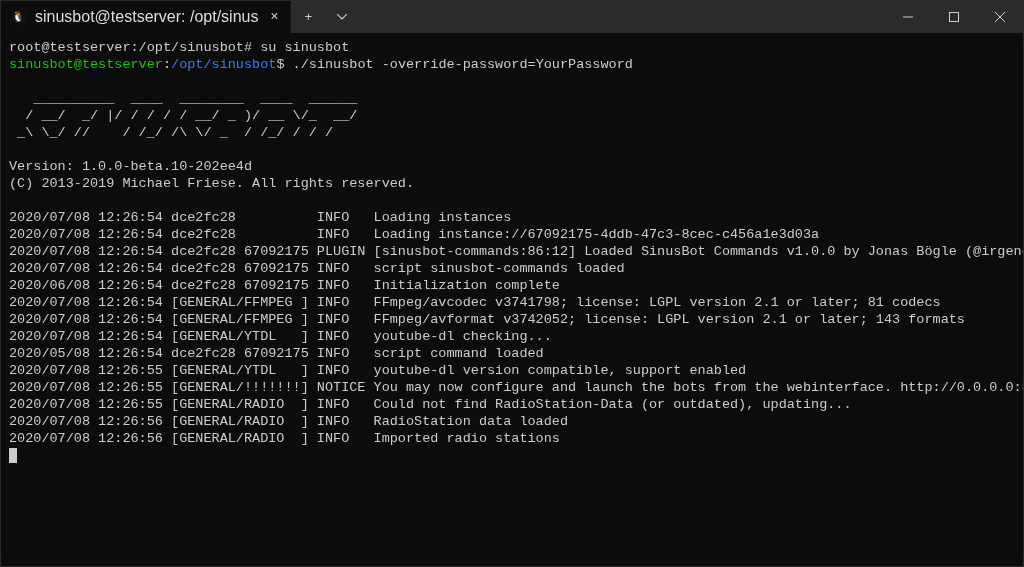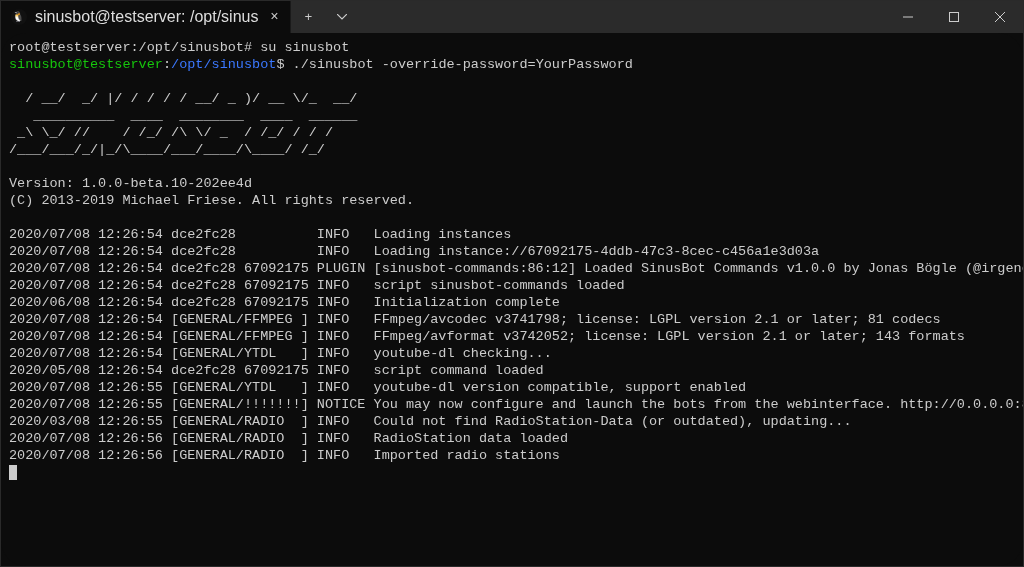--- a/index.html
+++ b/index.html
@@ -151,37 +151,36 @@
             <line x1="10" y1="0" x2="0" y2="10" stroke="#ccc" stroke-width="1"></line>
           </svg>
       </div>
     </div>
   </div>
 
   <div class="terminal">
     <div class="line"><span class="root-prompt">root@testserver:/opt/sinusbot#</span><span> su sinusbot</span></div>
     <div class="line"><span class="user">sinusbot@testserver</span><span class="colon">:</span><span class="path">/opt/sinusbot</span><span class="dollar">$</span><span> ./sinusbot -override-password=YourPassword</span></div>
     <div class="line"> </div>
+    <div class="line">   __________  ____  ________  ____  ______</div>
     <div class="line">  / __/  _/ |/ / / / / __/ _ )/ __ \/_  __/</div>
-    <div class="line">   __________  ____  ________  ____  ______</div>
     <div class="line"> _\ \_/ //    / /_/ /\ \/ _  / /_/ / / /</div>
-    <div class="line">/___/___/_/|_/\____/___/____/\____/ /_/</div>
     <div class="line"> </div>
     <div class="line">Version: 1.0.0-beta.10-202ee4d</div>
     <div class="line">(C) 2013-2019 Michael Friese. All rights reserved.</div>
     <div class="line"> </div>
     <div class="line">2020/07/08 12:26:54 dce2fc28          INFO   Loading instances</div>
     <div class="line">2020/07/08 12:26:54 dce2fc28          INFO   Loading instance://67092175-4ddb-47c3-8cec-c456a1e3d03a</div>
     <div class="line">2020/07/08 12:26:54 dce2fc28 67092175 PLUGIN [sinusbot-commands:86:12] Loaded SinusBot Commands v1.0.0 by Jonas Bögle (@irgendwr).</div>
     <div class="line">2020/07/08 12:26:54 dce2fc28 67092175 INFO   script sinusbot-commands loaded</div>
     <div class="line">2020/06/08 12:26:54 dce2fc28 67092175 INFO   Initialization complete</div>
     <div class="line">2020/07/08 12:26:54 [GENERAL/FFMPEG ] INFO   FFmpeg/avcodec v3741798; license: LGPL version 2.1 or later; 81 codecs</div>
     <div class="line">2020/07/08 12:26:54 [GENERAL/FFMPEG ] INFO   FFmpeg/avformat v3742052; license: LGPL version 2.1 or later; 143 formats</div>
     <div class="line">2020/07/08 12:26:54 [GENERAL/YTDL   ] INFO   youtube-dl checking...</div>
     <div class="line">2020/05/08 12:26:54 dce2fc28 67092175 INFO   script command loaded</div>
     <div class="line">2020/07/08 12:26:55 [GENERAL/YTDL   ] INFO   youtube-dl version compatible, support enabled</div>
     <div class="line">2020/07/08 12:26:55 [GENERAL/!!!!!!!] NOTICE You may now configure and launch the bots from the webinterface. http://0.0.0.0:8087</div>
-    <div class="line">2020/03/08 12:26:55 [GENERAL/RADIO  ] INFO   Could not find RadioStation-Data (or outdated), updating...</div>
+    <div class="line">2020/07/08 12:26:55 [GENERAL/RADIO  ] INFO   Could not find RadioStation-Data (or outdated), updating...</div>
     <div class="line">2020/07/08 12:26:56 [GENERAL/RADIO  ] INFO   RadioStation data loaded</div>
     <div class="line">2020/07/08 12:26:56 [GENERAL/RADIO  ] INFO   Imported radio stations</div>
     <div class="line"><span class="cursor"></span></div>
   </div>
 </div>
 
 </body></html>

